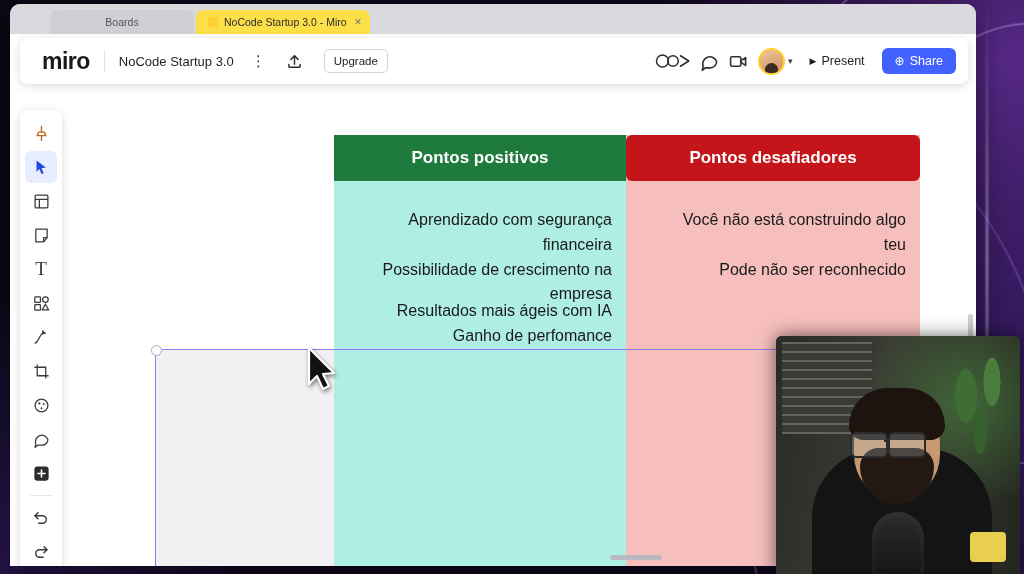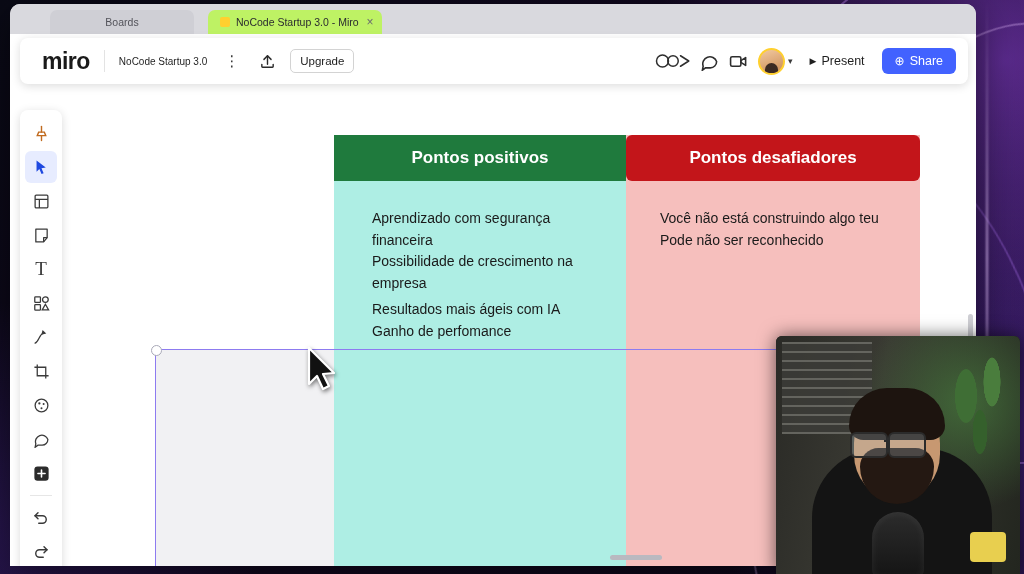--- a/index.html
+++ b/index.html
@@ -69,21 +69,21 @@
     color: #444;
     padding: 0 12px;
     border-radius: 7px 7px 0 0;
     margin-right: 2px;
     position: relative;
     max-width: 170px;
     white-space: nowrap;
     overflow: hidden;
   }
   .tab.inactive { background: #cfcfd5; color: #53535a; width: 120px; justify-content: center; }
-  .tab.active { background: #bef264; color: #2b2b30; width: 150px; margin-left: 12px; }
+  .tab.active { background: #fde047; color: #2b2b30; width: 150px; }
   .tab .favicon {
     width: 10px; height: 10px; border-radius: 2px;
     background: #ffd02f; margin-right: 6px; flex: 0 0 auto;
   }
   .tab .tabclose { margin-left: auto; font-size: 12px; color: #6b6b70; padding-left: 8px; }
 
   #pagearea {
     position: relative;
     height: 532px;
     background: #fff;
@@ -103,31 +103,31 @@
     z-index: 40;
   }
   .miro-logo {
     font-size: 23px;
     font-weight: bold;
     color: #1a1a1a;
     letter-spacing: -0.5px;
     padding: 0 8px 0 12px;
   }
   .topbar-divider { width:1px; height:22px; background:#e3e3e3; margin:0 6px; }
-  .board-name { font-size: 10px; color: #1f1f1f; padding: 0 8px; }
+  .board-name { font-size: 13px; color: #1f1f1f; padding: 0 8px; }
   .kebab { font-size: 15px; color: #3a3a3a; padding: 0 9px; letter-spacing: 1px; }
   .share-up { padding: 0 10px; color:#2b2b2b; display:flex; align-items:center; }
   .upgrade-btn {
     border: 1px solid #d3d3d3;
     border-radius: 5px;
     font-size: 11.5px;
     padding: 5px 9px;
     color: #1c1c1c;
     background: #fff;
-    margin-left: 4px;
+    margin-left: 11px;
   }
   .topbar-right { margin-left: auto; display: flex; align-items: center; gap: 9px; padding-right: 2px; }
   .t-icon { color:#2e2e2e; display:flex; align-items:center; }
   .avatar-chip {
     display: flex; align-items: center; gap: 3px;
   }
   .avatar {
     width: 23px; height: 23px; border-radius: 50%;
     background: linear-gradient(160deg,#f2c9a0,#c98b54);
     border: 2px solid #ffd02f;
@@ -194,25 +194,26 @@
 
   .tbl-head {
     position: absolute;
     color: #fff;
     font-weight: bold;
     font-size: 17px;
     display: flex; align-items: center; justify-content: center;
   }
   .tbl-cell {
     position: absolute;
-    font-size: 14px;
+    font-size: 16px;
     color: #1a1a1a;
     line-height: 1.55;
     padding: 6px 14px;
     box-sizing: border-box;
+    text-align: right;
   }
 
   
   #selection {
     position: absolute;
     left: 145px; top: 315px;
     width: 778px; height: 240px;
     border: 1px solid #8d7bf0;
     box-sizing: border-box;
     z-index: 25;

